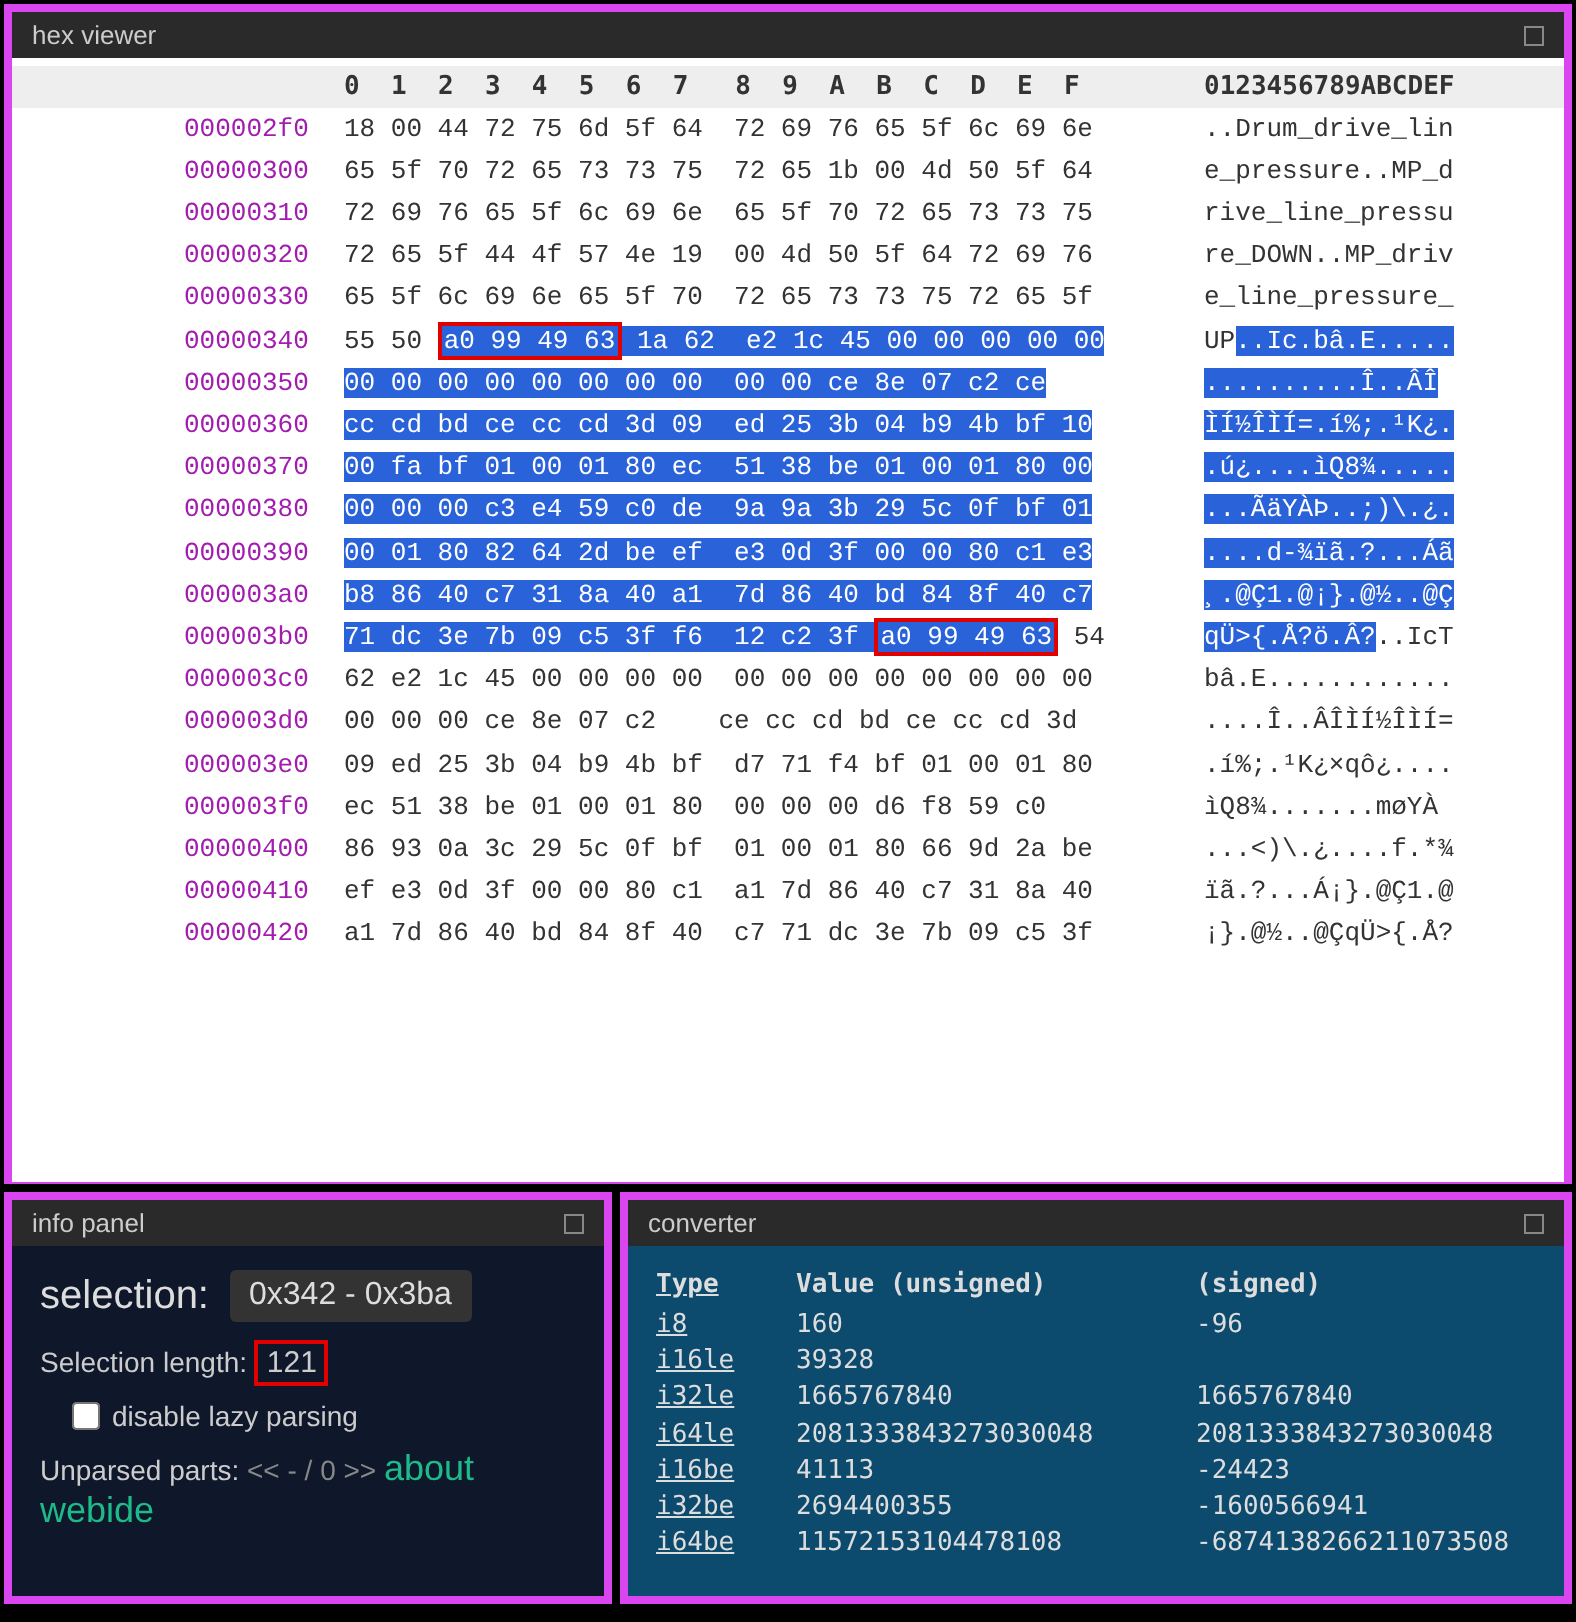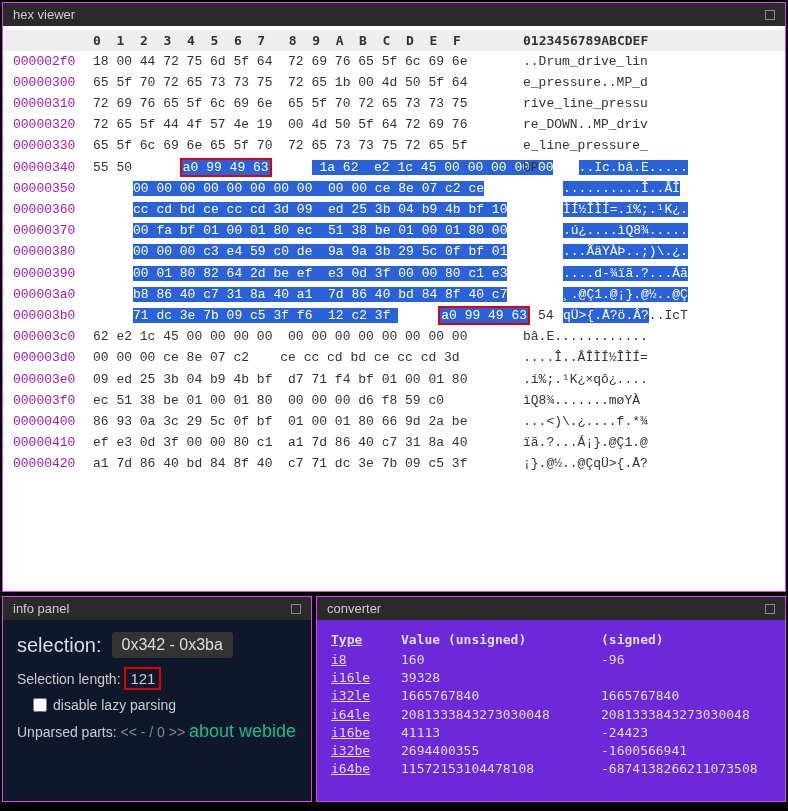--- a/index.html
+++ b/index.html
@@ -7,21 +7,21 @@
   background: #000;
   font-family: Consolas, 'Courier New', monospace;
   font-size: 13px;
   color: #333;
   width: 788px;
   height: 811px;
   overflow: hidden;
 }
 .panel {
   background: #1a1a1a;
-  border: 1px solid #d946ef;
+  border: 4px solid #d946ef;
   margin: 2px;
   position: relative;
 }
 .panel-header {
   background: #2a2a2a;
   color: #ccc;
   padding: 4px 10px;
   font-family: Arial, sans-serif;
   font-size: 13px;
   display: flex;
@@ -49,49 +49,50 @@
   color: #333;
   font-weight: bold;
   padding: 3px 0;
   font-family: Consolas, monospace;
 }
 .hex-row {
   display: flex;
   padding: 1.5px 0;
   line-height: 1.4;
   white-space: pre;
+  justify-content: flex-end;
 }
 .addr {
   width: 90px;
   color: #a21caf;
   text-align: left;
   padding-left: 10px;
 }
 .hex-header-row .addr { color: transparent; }
 .hex-bytes {
   width: 430px;
   color: #333;
 }
 .ascii {
   width: 180px;
   color: #333;
 }
-.sel { background: #2962d9; color: #fff; margin-left: 40px; }
+.sel { background: #2962d9; color: #fff; }
 .redbox { border: 2.5px solid #e00000; padding: 0 1px; }
 .bottom-panels {
   display: flex;
   height: 210px;
 }
 .info-panel {
   width: 316px;
   background: #0f172a;
 }
 .converter-panel {
   flex: 1;
-  background: #6d28d9;
+  background: #0c4a6e;
 }
 .info-body, .conv-body {
   padding: 12px 14px;
   color: #ccc;
   font-family: Arial, sans-serif;
   font-size: 14px;
 }
 .info-body .sel-row {
   display: flex;
   align-items: center;

